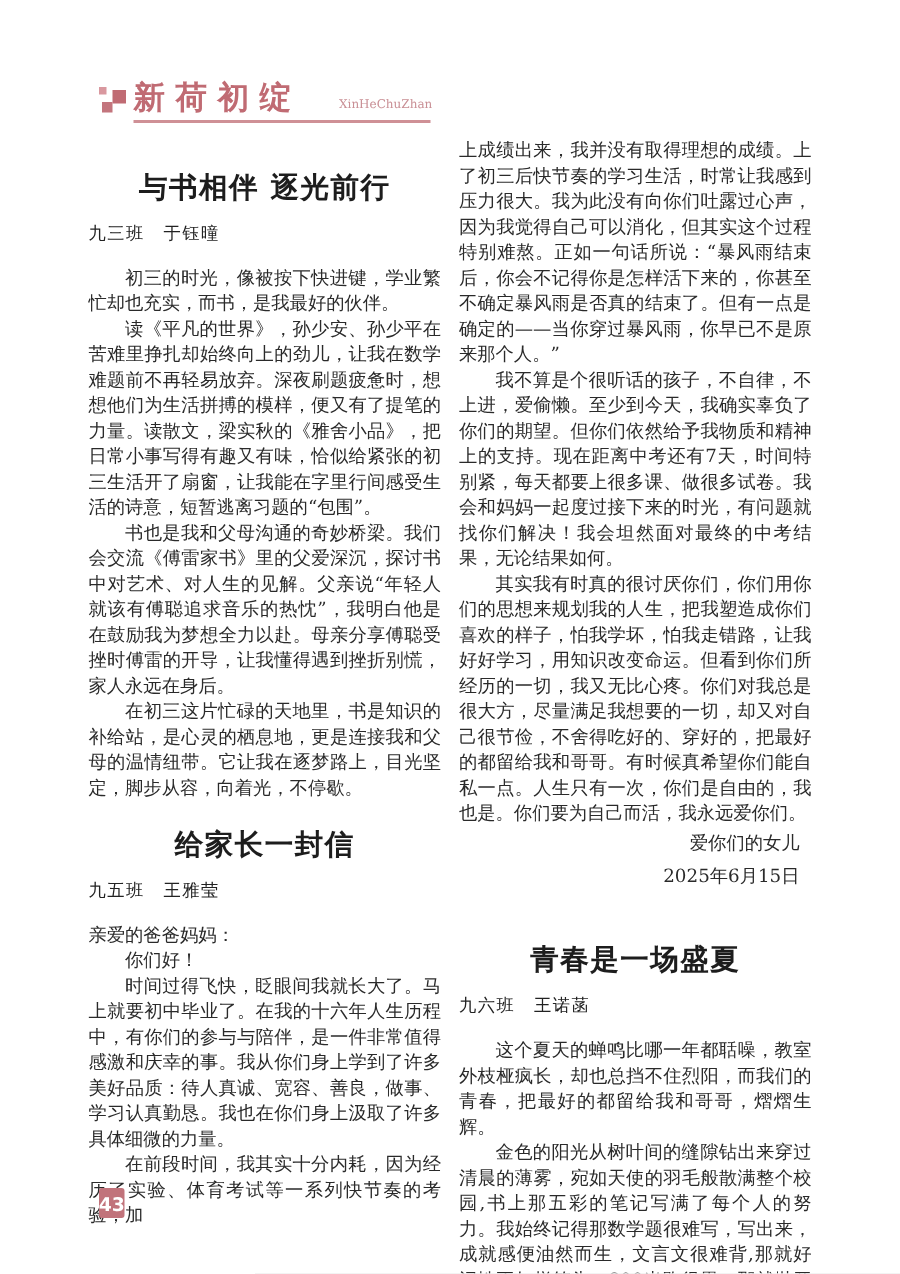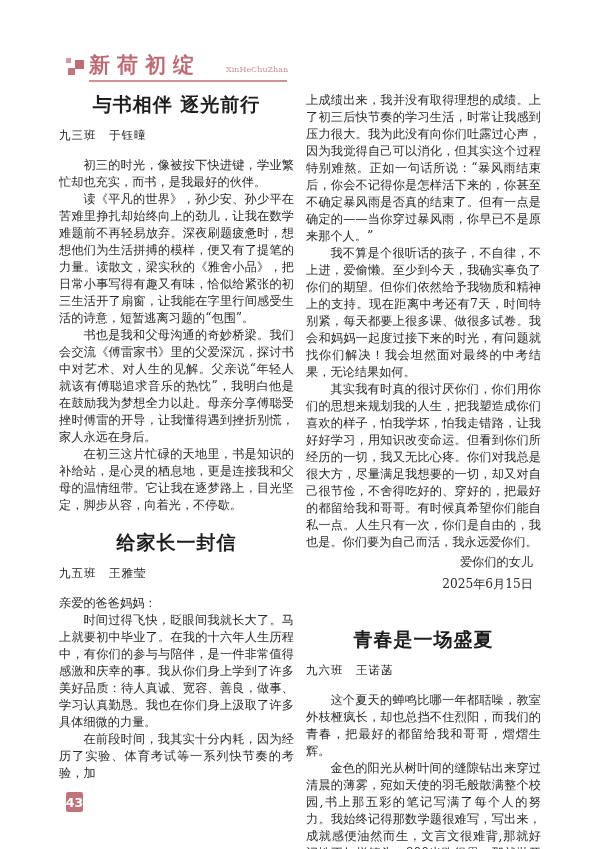--- a/index.html
+++ b/index.html
@@ -25,21 +25,21 @@
   .essay-title {
     text-align:center; font-size:19px; font-weight:bold; letter-spacing:1px;
     margin:0 0 10px 0; color:#1d1d1d;
   }
   .essay-author { text-align:left; font-size:11.5px; margin:0 0 14px 0; color:#222; letter-spacing:1px; }
   .body-p {
     font-size:12.2px; line-height:17px; text-align:justify; margin:0;
     text-indent:2em; color:#2a2a2a;
   }
   .no-indent { text-indent:0; }
-  .mt-title-1 { }
+  .mt-title-1 { margin-top:20px; }
   .mt-title-2 { margin-top:16px; }
   .mt-title-3 { margin-top:32px; }
   .sign-block { text-align:right; padding-right:8px; margin-top:0; }
   .sign-line { font-size:12.2px; line-height:22px; color:#2a2a2a; }
   
   .page-num {
     position:absolute; left:66px; top:792px; width:17px; height:20px;
     background:#c1737b; color:#ffffff; font-size:12.5px; font-weight:bold;
     display:flex; align-items:center; justify-content:center; border-radius:2px;
     font-family:"DejaVu Sans","Liberation Sans",sans-serif;
@@ -71,20 +71,21 @@
         <p class="body-p">初三的时光，像被按下快进键，学业繁忙却也充实，而书，是我最好的伙伴。</p>
         <p class="body-p">读《平凡的世界》，孙少安、孙少平在苦难里挣扎却始终向上的劲儿，让我在数学难题前不再轻易放弃。深夜刷题疲惫时，想想他们为生活拼搏的模样，便又有了提笔的力量。读散文，梁实秋的《雅舍小品》，把日常小事写得有趣又有味，恰似给紧张的初三生活开了扇窗，让我能在字里行间感受生活的诗意，短暂逃离习题的“包围”。</p>
         <p class="body-p">书也是我和父母沟通的奇妙桥梁。我们会交流《傅雷家书》里的父爱深沉，探讨书中对艺术、对人生的见解。父亲说“年轻人就该有傅聪追求音乐的热忱”，我明白他是在鼓励我为梦想全力以赴。母亲分享傅聪受挫时傅雷的开导，让我懂得遇到挫折别慌，家人永远在身后。</p>
         <p class="body-p">在初三这片忙碌的天地里，书是知识的补给站，是心灵的栖息地，更是连接我和父母的温情纽带。它让我在逐梦路上，目光坚定，脚步从容，向着光，不停歇。</p>
       </article>
 
       <article>
         <h2 class="essay-title mt-title-2">给家长一封信</h2>
         <div class="essay-author">九五班　王雅莹</div>
         <p class="body-p no-indent">亲爱的爸爸妈妈：</p>
+        <p class="body-p">你们好！</p>
         <p class="body-p">时间过得飞快，眨眼间我就长大了。马上就要初中毕业了。在我的十六年人生历程中，有你们的参与与陪伴，是一件非常值得感激和庆幸的事。我从你们身上学到了许多美好品质：待人真诚、宽容、善良，做事、学习认真勤恳。我也在你们身上汲取了许多具体细微的力量。</p>
         <p class="body-p">在前段时间，我其实十分内耗，因为经历了实验、体育考试等一系列快节奏的考验，加</p>
       </article>
     </div>
 
     <div class="col">
       <article>
         <p class="body-p no-indent">上成绩出来，我并没有取得理想的成绩。上了初三后快节奏的学习生活，时常让我感到压力很大。我为此没有向你们吐露过心声，因为我觉得自己可以消化，但其实这个过程特别难熬。正如一句话所说：“暴风雨结束后，你会不记得你是怎样活下来的，你甚至不确定暴风雨是否真的结束了。但有一点是确定的——当你穿过暴风雨，你早已不是原来那个人。”</p>
         <p class="body-p">我不算是个很听话的孩子，不自律，不上进，爱偷懒。至少到今天，我确实辜负了你们的期望。但你们依然给予我物质和精神上的支持。现在距离中考还有7天，时间特别紧，每天都要上很多课、做很多试卷。我会和妈妈一起度过接下来的时光，有问题就找你们解决！我会坦然面对最终的中考结果，无论结果如何。</p>
         <p class="body-p">其实我有时真的很讨厌你们，你们用你们的思想来规划我的人生，把我塑造成你们喜欢的样子，怕我学坏，怕我走错路，让我好好学习，用知识改变命运。但看到你们所经历的一切，我又无比心疼。你们对我总是很大方，尽量满足我想要的一切，却又对自己很节俭，不舍得吃好的、穿好的，把最好的都留给我和哥哥。有时候真希望你们能自私一点。人生只有一次，你们是自由的，我也是。你们要为自己而活，我永远爱你们。</p>

